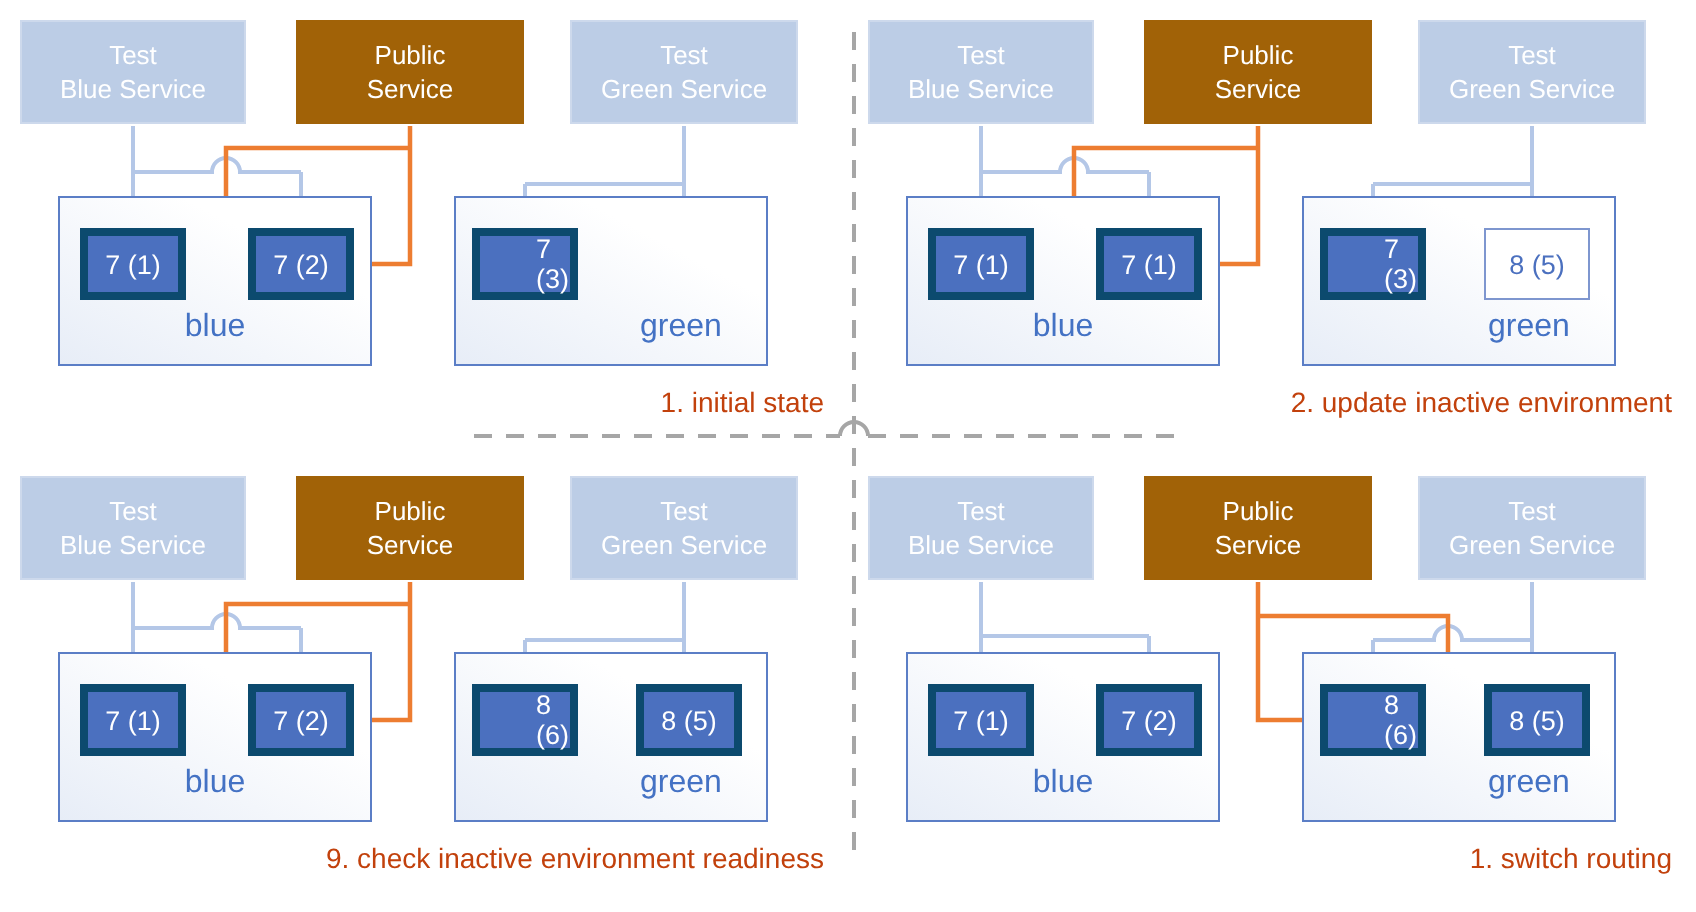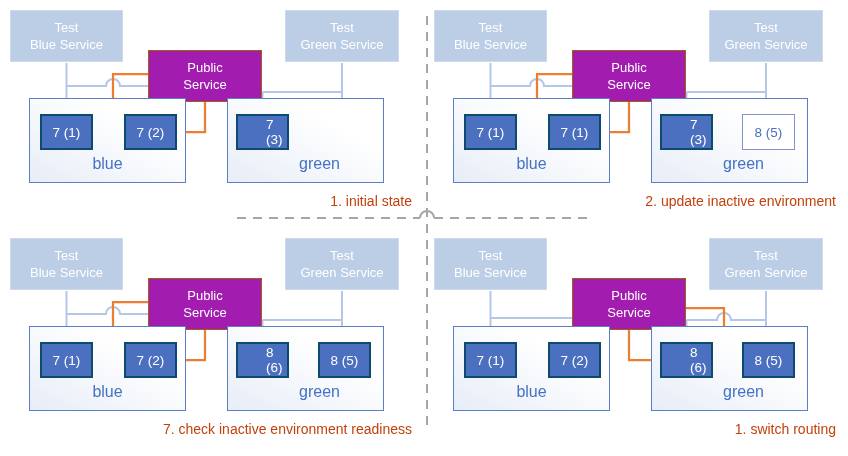--- a/index.html
+++ b/index.html
@@ -5,34 +5,34 @@
   html,body{margin:0;padding:0;background:#ffffff;}
   #stage{position:relative;width:848px;height:456px;background:#ffffff;
          font-family:"Liberation Sans",sans-serif;overflow:hidden;}
   .panel{position:absolute;width:424px;height:228px;}
   #panel-1{left:0;top:0;} #panel-2{left:424px;top:0;}
   #panel-3{left:0;top:228px;} #panel-4{left:424px;top:228px;}
   .svc{position:absolute;top:10px;height:52px;display:flex;flex-direction:column;
        align-items:center;justify-content:center;color:#ffffff;font-size:13px;
        line-height:1.32;text-align:center;box-sizing:border-box;}
   .svc-light{background:#bccde6;border:1px solid #cdd9ec;}
-  .svc-public{background:#a21caf;border:1px solid #a16207;margin-top:40px;}
+  .svc-public{background:#a16207;border:1px solid #a16207;}
   .svc-blue{left:10px;width:113px;}
   .svc-pub{left:148px;width:114px;}
   .svc-green{left:285px;width:114px;}
   .env{position:absolute;top:98px;height:85px;box-sizing:border-box;
        border:1.5px solid #5b7ec6;background:linear-gradient(to top right,#e7edf7 0%,#ffffff 70%);}
   .env-blue{left:29px;width:157px;}
   .env-green{left:227px;width:157px;}
   .env-label{position:absolute;top:152px;height:24px;display:flex;align-items:center;
        justify-content:center;color:#4472c4;font-size:16px;}
   .env-label-blue{left:29px;width:157px;text-align:right;}
-  .env-label-green{left:227px;width:185px;}
+  .env-label-green{left:227px;width:185px;padding-left:21px;}
   .pod{position:absolute;top:114px;width:53px;height:36px;box-sizing:border-box;
-       background:#4b70bf;border:2px solid #0c4a6e;color:#ffffff;font-size:13.5px;
+       background:#4b70bf;border:4px solid #0c4a6e;color:#ffffff;font-size:13.5px;
        display:flex;align-items:center;justify-content:center;}
   .pod-unfilled{background:#ffffff;color:#4b70bf;border:1px solid #7e96cf;}
   .pod-1{left:40px;} .pod-2{left:124px;} .pod-3{left:236px;padding-left:28px;} .pod-4{left:318px;}
   .caption{position:absolute;top:193px;left:0;width:412px;text-align:right;
        color:#c2410c;font-size:14px;}
   svg.routes{position:absolute;left:0;top:0;pointer-events:none;}
   svg.routes .lb{stroke:#b4c7e7;stroke-width:2;fill:none;}
   svg.routes .lbf{fill:#b4c7e7;stroke:none;}
   svg.routes .or{stroke:#ed7d31;stroke-width:2.25;fill:none;}
   svg.routes .orf{fill:#ed7d31;stroke:none;}
@@ -160,21 +160,21 @@
       <span>Green Service</span>
     </div>
     <div class="env env-blue"></div>
     <div class="env env-green"></div>
     <div class="pod pod-1">7 (1)</div>
     <div class="pod pod-2">7 (2)</div>
     <div class="pod pod-3">8 (6)</div>
     <div class="pod pod-4">8 (5)</div>
     <div class="env-label env-label-blue">blue</div>
     <div class="env-label env-label-green">green</div>
-    <div class="caption">7. check inactive environment readiness</div>
+    <div class="caption">9. check inactive environment readiness</div>
   </div>
 
   <div class="panel" id="panel-4">
     <svg class="routes" width="424" height="228" viewBox="0 0 424 228">
       <path class="lb" d="M66.5,63 V90"></path>
       <path class="lb" d="M66.5,90 H150.5"></path>
       <path class="lb" d="M66.5,90 V105"></path>
       <polygon class="lbf" points="61,104 72,104 66.5,113"></polygon>
       <path class="lb" d="M150.5,90 V105"></path>
       <polygon class="lbf" points="145,104 156,104 150.5,113"></polygon>

